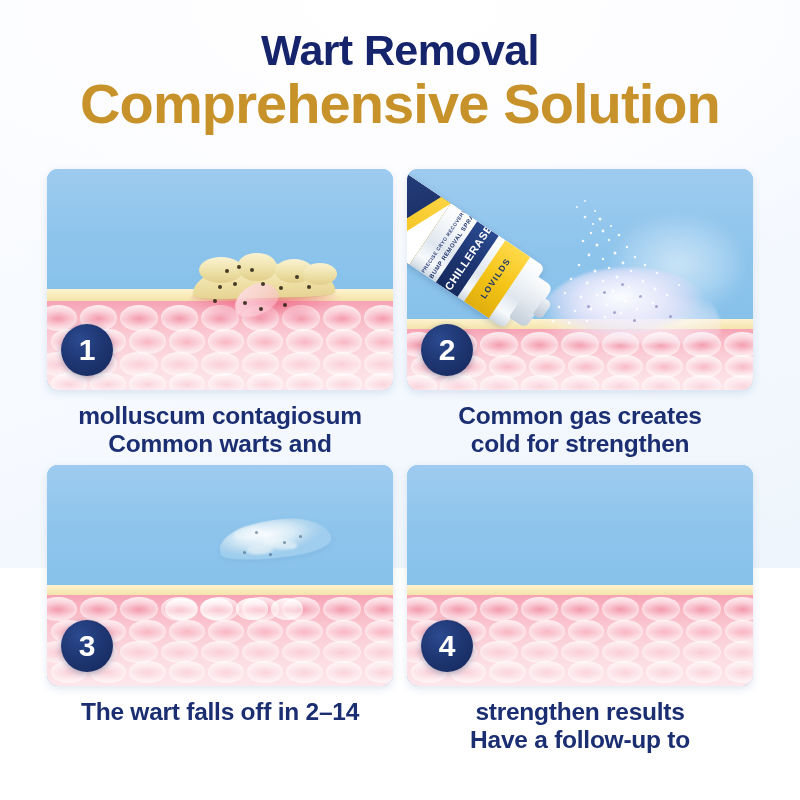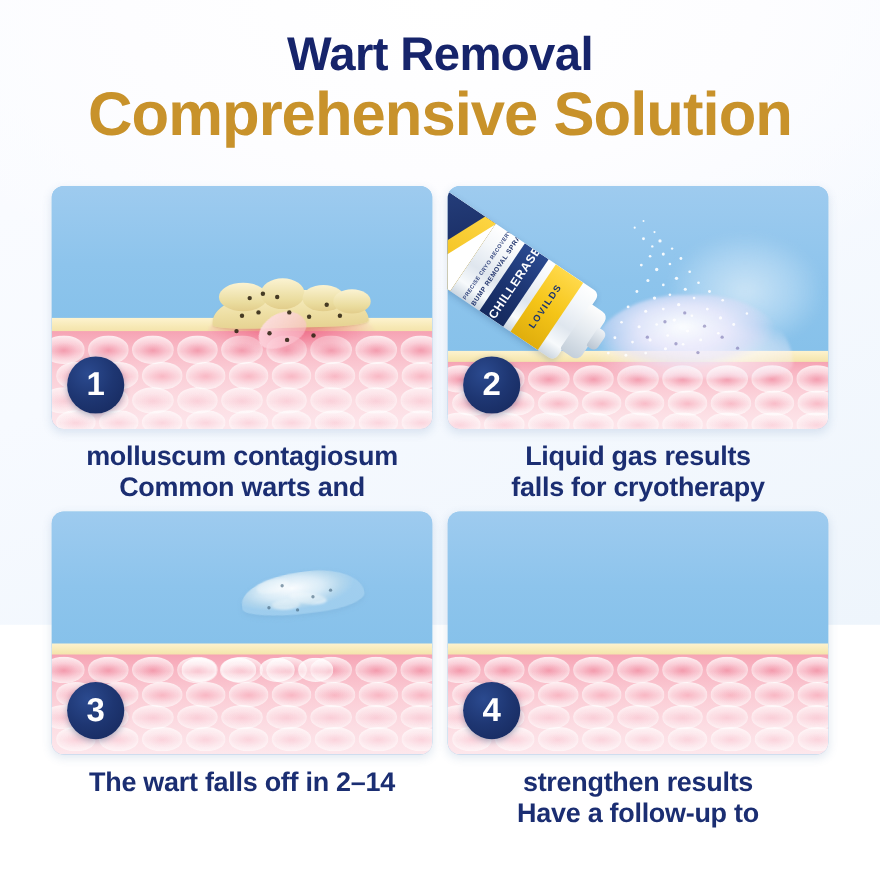--- a/index.html
+++ b/index.html
@@ -598,22 +598,22 @@
             <div class="brand-sub">BUMP REMOVAL SPRAY</div>
             <div class="brand-sub2">PRECISE CRYO RECOVERY</div>
           </div>
           <div class="bottle-neck"></div>
           <div class="bottle-nozzle"></div>
         </div>
 
         <div class="badge">2</div>
       </div>
       <div class="caption">
-        <div>Liquid gas results</div>
-        <div>falls for cryotherapy</div>
+        <div>Common gas creates</div>
+        <div>cold for strengthen</div>
       </div>
     </div>
 
     <div class="step">
       <div class="panel">
         <div class="sky" style="height:124px;"></div>
         <div class="epidermis" style="top:120px;height:12px;"></div>
         <div class="dermis" style="top:130px;"></div>
 
         <div class="cellrow deep" style="top:132px;height:24px;">

